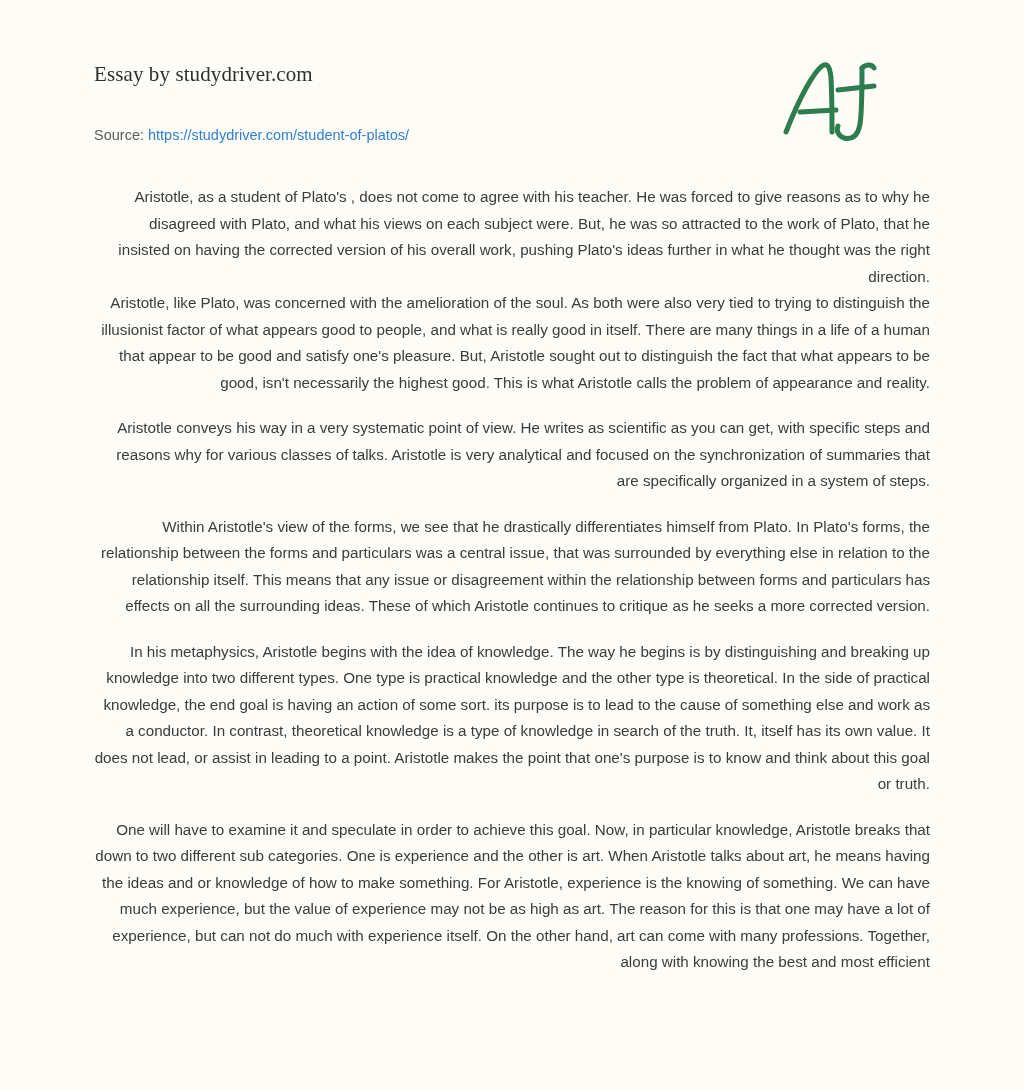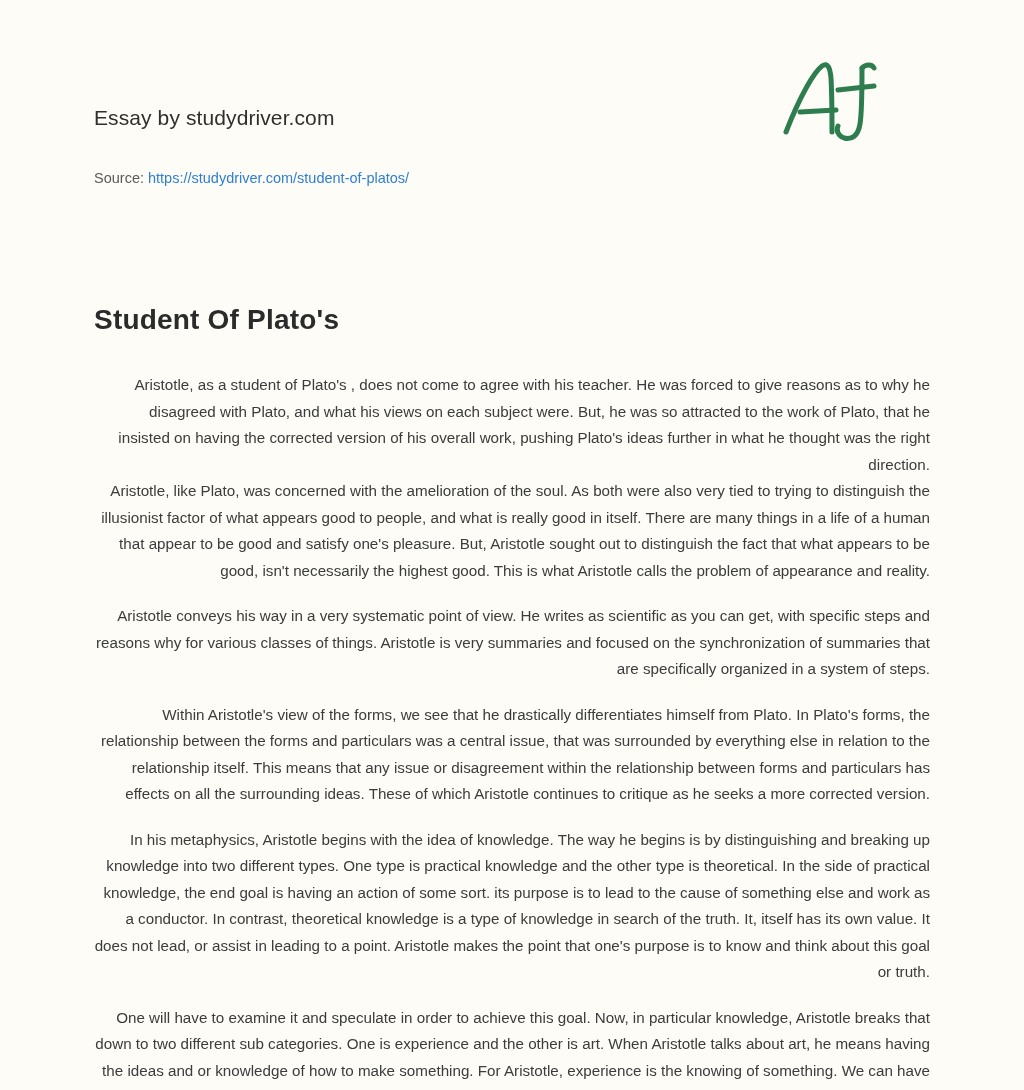--- a/index.html
+++ b/index.html
@@ -25,22 +25,21 @@
     align-items: flex-start;
     justify-content: space-between;
   }
   .header-left {
     padding-top: 10px;
   }
   .essay-by {
     font-size: 21px;
     color: #2f2f2f;
     letter-spacing: 0.1px;
-    font-family: Liberation Sans, sans-serif;
-    margin-top: 44px;
+    font-family: Liberation Serif, serif;
   }
   .essay-by .brand {
     color: #2f2f2f;
   }
   .source-line {
     margin-top: 40px;
     font-size: 14.5px;
     color: #5b5b5b;
   }
   .source-label {
@@ -102,24 +101,23 @@
           <path d="M12 76 C 26 40, 40 16, 48 10 C 54 6, 56 12, 57 22 C 58 40, 58 60, 58 76"></path>
           <path d="M26 56 L 62 54"></path>
           <path d="M64 34 L 100 30"></path>
           <path d="M88 12 C 88 34, 88 56, 86 68 C 84 80, 78 84, 70 82 C 64 80, 62 74, 64 70"></path>
           <path d="M88 12 C 92 8, 98 8, 100 12"></path>
         </g>
       </svg>
     </div>
   </div>
 
-  <h1 class="title">Student Of Plato's</h1>
 
   <div class="article">
     <p class="tight">Aristotle, as a student of Plato's , does not come to agree with his teacher. He was forced to give reasons as to why he disagreed with Plato, and what his views on each subject were. But, he was so attracted to the work of Plato, that he insisted on having the corrected version of his overall work, pushing Plato's ideas further in what he thought was the right direction.</p>
     <p>Aristotle, like Plato, was concerned with the amelioration of the soul. As both were also very tied to trying to distinguish the illusionist factor of what appears good to people, and what is really good in itself. There are many things in a life of a human that appear to be good and satisfy one's pleasure. But, Aristotle sought out to distinguish the fact that what appears to be good, isn't necessarily the highest good. This is what Aristotle calls the problem of appearance and reality.</p>
-    <p>Aristotle conveys his way in a very systematic point of view. He writes as scientific as you can get, with specific steps and reasons why for various classes of things. Aristotle is very summaries and focused on the synchronization of summaries that are specifically organized in a system of steps.</p>
+    <p>Aristotle conveys his way in a very systematic point of view. He writes as scientific as you can get, with specific steps and reasons why for various classes of talks. Aristotle is very analytical and focused on the synchronization of summaries that are specifically organized in a system of steps.</p>
     <p>Within Aristotle's view of the forms, we see that he drastically differentiates himself from Plato. In Plato's forms, the relationship between the forms and particulars was a central issue, that was surrounded by everything else in relation to the relationship itself. This means that any issue or disagreement within the relationship between forms and particulars has effects on all the surrounding ideas. These of which Aristotle continues to critique as he seeks a more corrected version.</p>
     <p>In his metaphysics, Aristotle begins with the idea of knowledge. The way he begins is by distinguishing and breaking up knowledge into two different types. One type is practical knowledge and the other type is theoretical. In the side of practical knowledge, the end goal is having an action of some sort. its purpose is to lead to the cause of something else and work as a conductor. In contrast, theoretical knowledge is a type of knowledge in search of the truth. It, itself has its own value. It does not lead, or assist in leading to a point. Aristotle makes the point that one's purpose is to know and think about this goal or truth.</p>
     <p>One will have to examine it and speculate in order to achieve this goal. Now, in particular knowledge, Aristotle breaks that down to two different sub categories. One is experience and the other is art. When Aristotle talks about art, he means having the ideas and or knowledge of how to make something. For Aristotle, experience is the knowing of something. We can have much experience, but the value of experience may not be as high as art. The reason for this is that one may have a lot of experience, but can not do much with experience itself. On the other hand, art can come with many professions. Together, along with knowing the best and most efficient</p>
   </div>
 
 </div>
 
 </body></html>

